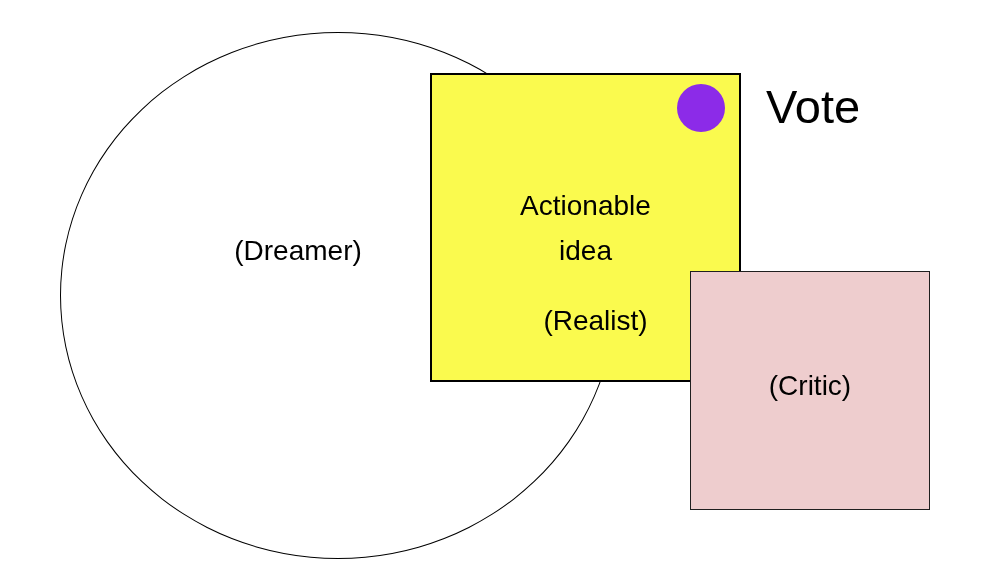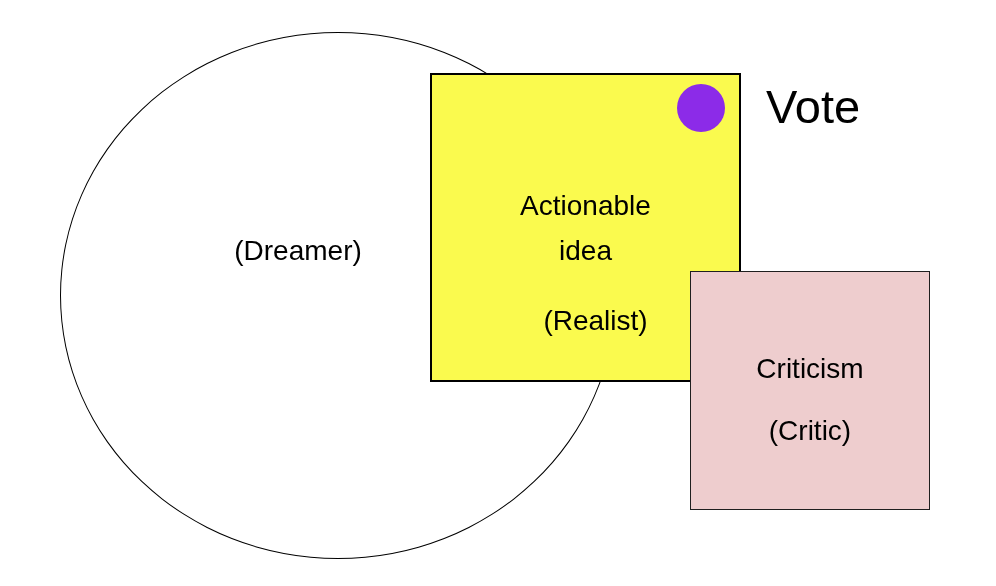--- a/index.html
+++ b/index.html
@@ -116,18 +116,17 @@
       <div class="line">idea</div>
       <div class="line para2">(Realist)</div>
     </div>
   </div>
 
   <div class="vote-dot"></div>
   <div class="vote-label">Vote</div>
 
   <div class="critic-note">
     <div class="critic-label">
-      <div class="line">Criticism</div>
       <div class="line para2">(Critic)</div>
     </div>
   </div>
 
 </div>
 
 </body></html>

